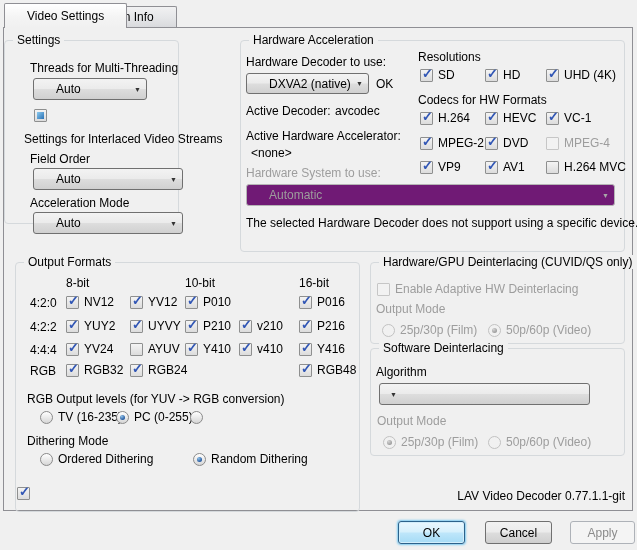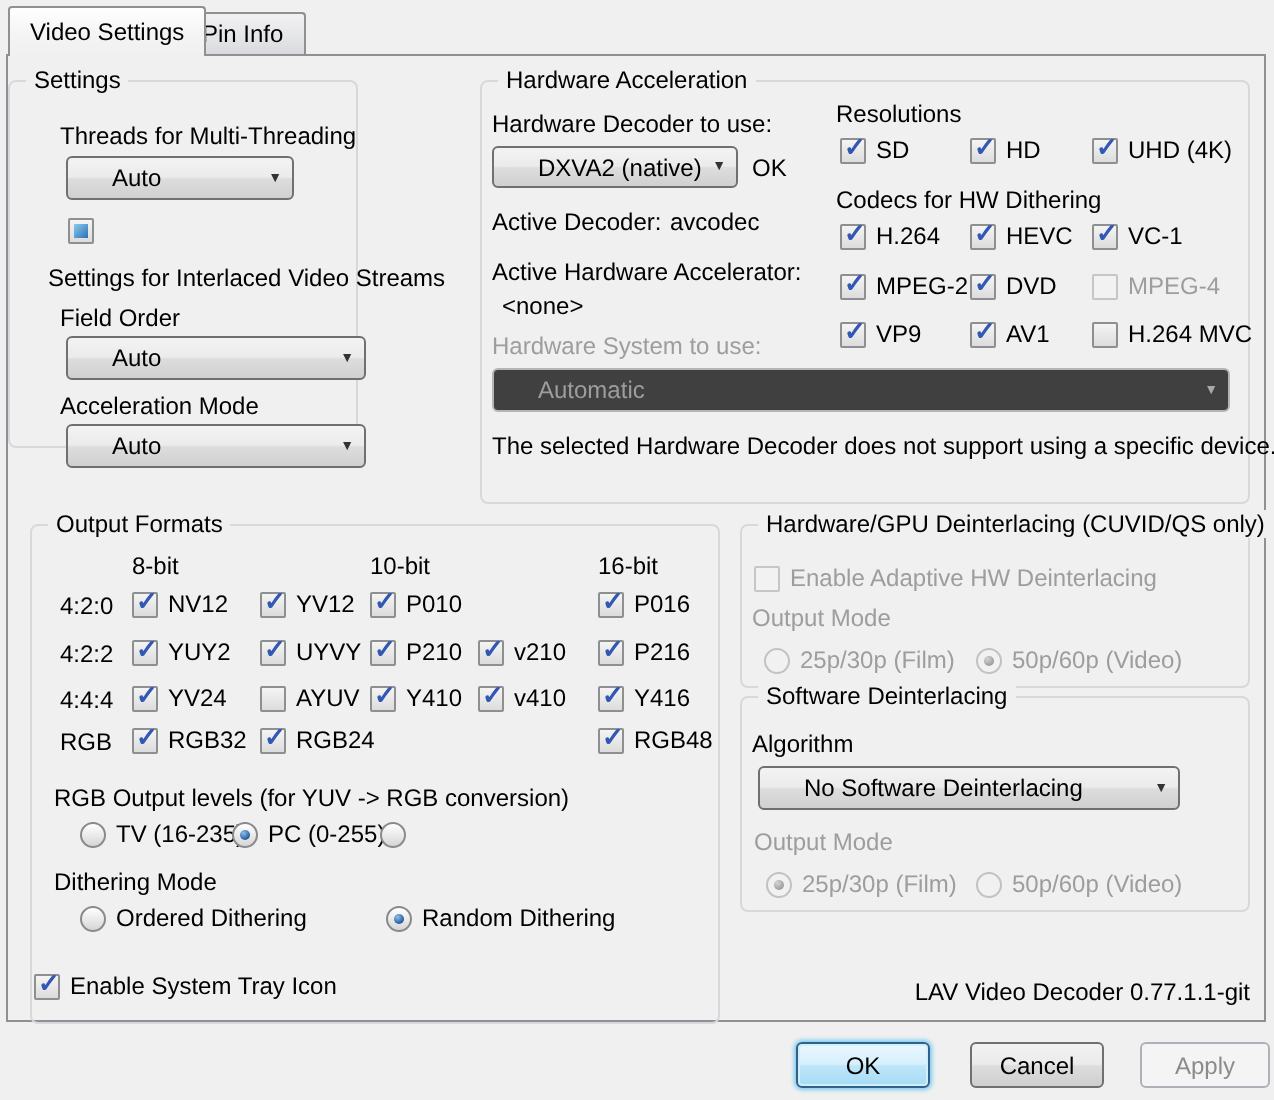--- a/index.html
+++ b/index.html
@@ -5,21 +5,21 @@
   html,body{margin:0;padding:0;background:#f0f0f0;}
   body{width:637px;height:550px;position:relative;overflow:hidden;
        font-family:"Liberation Sans",sans-serif;font-size:12px;color:#000;}
   .lbl{position:absolute;white-space:nowrap;line-height:14px;}
   .lbl.dis{color:#9d9d9d;}
 
   
   .panel{position:absolute;left:3px;top:27px;width:630px;height:484px;
          box-sizing:border-box;border:1px solid #8f8f94;background:#f0f0f0;}
   .tab{position:absolute;box-sizing:border-box;border:1px solid #8f8f94;border-bottom:none;
-       border-radius:2px 2px 0 0;padding:0 10px;display:flex;align-items:center;white-space:nowrap;}
+       border-radius:2px 2px 0 0;padding:0 22px;display:flex;align-items:center;white-space:nowrap;}
   .tab.active{left:4px;top:3px;height:25px;background:linear-gradient(#ffffff,#f4f4f4 55%,#f0f0f0);}
   .tab.inactive{left:90px;top:6px;height:21px;background:linear-gradient(#f1f1f2,#e5e6e8 55%,#d9dadd);}
 
   
   .group{position:absolute;box-sizing:border-box;border:1px solid #d5d9dc;border-radius:4px;}
   .group-title{position:absolute;top:-8px;left:8px;background:#f0f0f0;padding:0 4px;white-space:nowrap;line-height:14px;}
 
   
   .check{position:absolute;display:flex;align-items:center;gap:5px;height:14px;}
   .cb{width:13px;height:13px;box-sizing:border-box;border:1px solid #8e8f8f;border-radius:1px;
@@ -45,21 +45,21 @@
   .radio.disabled .rb::after{background:radial-gradient(circle at 35% 30%,#d4d4d4,#9a9a9a 75%);}
   .radio.disabled .t{color:#9d9d9d;}
   .radio .t{white-space:nowrap;}
 
   
   .combo{position:absolute;box-sizing:border-box;height:22px;border:1px solid #707070;border-radius:3px;
          background:linear-gradient(#f3f3f3,#ebebeb 48%,#dddddd 52%,#d0d0d0);
          display:flex;align-items:center;padding:0 5px 0 6px;}
   .combo .t{flex:1;white-space:nowrap;overflow:hidden;margin-left:16px;}
   .combo .arrow{flex:none;font-size:7px;color:#333;margin-left:4px;}
-  .combo.disabled{border-color:#b5b5b5;background:#404040;color:#9d9d9d;}
+  .combo.disabled{border-color:#b5b5b5;background:#701a75;color:#9d9d9d;}
   .combo.disabled .arrow{color:#a8a8a8;}
 
   
   .btn{position:absolute;box-sizing:border-box;height:23px;border:1px solid #707070;border-radius:3px;
        background:linear-gradient(#f2f2f2,#ebebeb 48%,#dddddd 52%,#cfcfcf);
        display:flex;align-items:center;justify-content:center;}
   .btn.default{border-color:#2c628b;background:linear-gradient(#eaf7fe,#d6f0fc 48%,#bee6fa 52%,#a5dbf5);
                box-shadow:0 0 2px 1px #7ecaf0, inset 0 0 0 1px #d2eefb;}
   .btn.disabled{border-color:#aeb2b8;background:#f4f4f4;color:#8b8b8b;}
 </style>
@@ -133,21 +133,21 @@
     </span>
   <span class="t">HD</span>
 </div>
 <div class="check checked" style="left:546px;top:68px">
   <span class="cb">
       <span class="mark">✓</span>
     </span>
   <span class="t">UHD (4K)</span>
 </div>
 
-<span class="lbl" style="left:418px;top:93px">Codecs for HW Dithering</span>
+<span class="lbl" style="left:418px;top:93px">Codecs for HW Formats</span>
 <div class="check checked" style="left:420px;top:111px">
   <span class="cb">
       <span class="mark">✓</span>
     </span>
   <span class="t">H.264</span>
 </div>
 <div class="check checked" style="left:485px;top:111px">
   <span class="cb">
       <span class="mark">✓</span>
     </span>
@@ -344,38 +344,36 @@
 <div class="radio selected disabled" style="left:488px;top:323px">
   <span class="rb"></span>
   <span class="t">50p/60p (Video)</span>
 </div>
 
 <div class="group" style="left:370px;top:348px;width:255px;height:108px">
   <span class="group-title">Software Deinterlacing</span>
 </div>
 <span class="lbl" style="left:376px;top:365px">Algorithm</span>
 <div class="combo" style="left:379px;top:383px;width:211px">
-  <span class="t">No Software Deinterlacing</span>
   <span class="arrow">▼</span>
 </div>
 <span class="lbl dis" style="left:377px;top:414px">Output Mode</span>
 <div class="radio selected disabled" style="left:383px;top:435px">
   <span class="rb"></span>
   <span class="t">25p/30p (Film)</span>
 </div>
 <div class="radio disabled" style="left:488px;top:435px">
   <span class="rb"></span>
   <span class="t">50p/60p (Video)</span>
 </div>
 
 <div class="check checked" style="left:17px;top:486px">
   <span class="cb">
       <span class="mark">✓</span>
     </span>
-  <span class="t">Enable System Tray Icon</span>
 </div>
 <span class="lbl" style="right:12px;top:489px">LAV Video Decoder 0.77.1.1-git</span>
 
 <div class="btn default" style="left:398px;top:521px;width:67px">
   <span>OK</span>
 </div>
 <div class="btn" style="left:485px;top:521px;width:67px">
   <span>Cancel</span>
 </div>
 <div class="btn disabled" style="left:570px;top:521px;width:65px">

